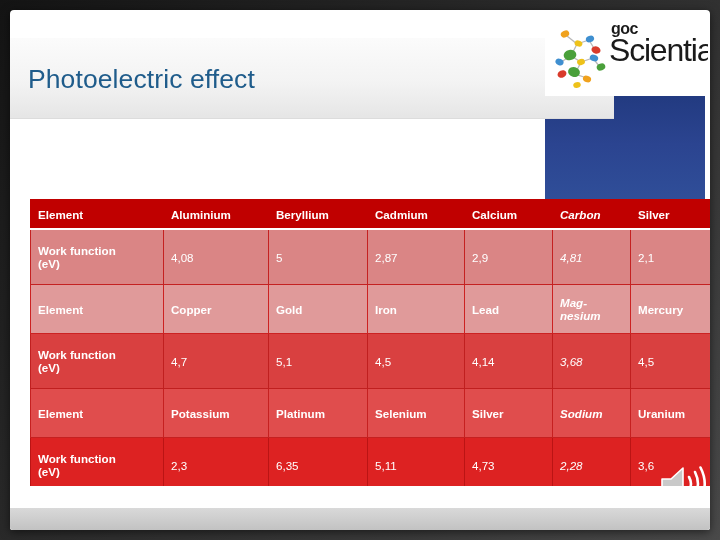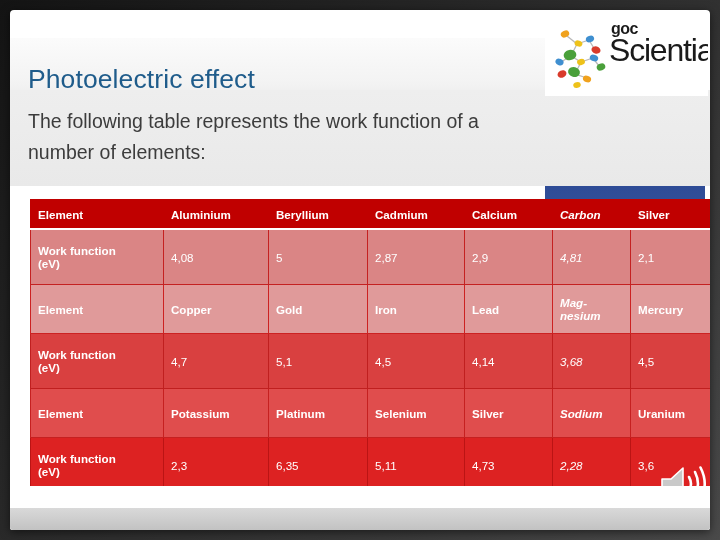--- a/index.html
+++ b/index.html
@@ -211,23 +211,20 @@
 <body>
 
 <div id="slide">
 
   <div id="blue-panel"></div>
 
   <div id="title-band">
     <div id="page-title">Photoelectric effect</div>
   </div>
 
-  <div id="body-band">
-    <div id="body-text">The following table represents the work function of a number of elements:</div>
-  </div>
 
   <div id="logo-box">
     <svg id="logo-mol" viewBox="0 0 62 66">
       <g stroke="#b9b9b9" stroke-width="1.3" fill="none">
         <path d="M16 12 L26 20 L20 32 L30 38 L24 50 L36 54"></path>
         <path d="M26 20 L38 16 L44 26"></path>
         <path d="M30 38 L42 34 L48 42"></path>
         <path d="M20 32 L10 38"></path>
       </g>
       <ellipse cx="14" cy="10" rx="4.4" ry="3.2" fill="#f0a21e" transform="rotate(-25 14 10)"></ellipse>

